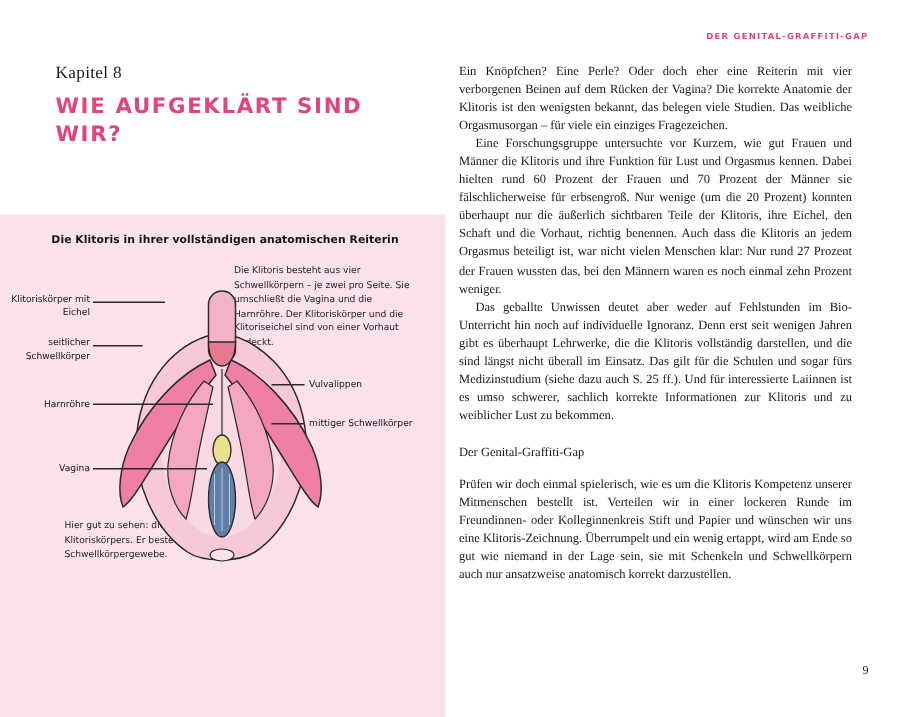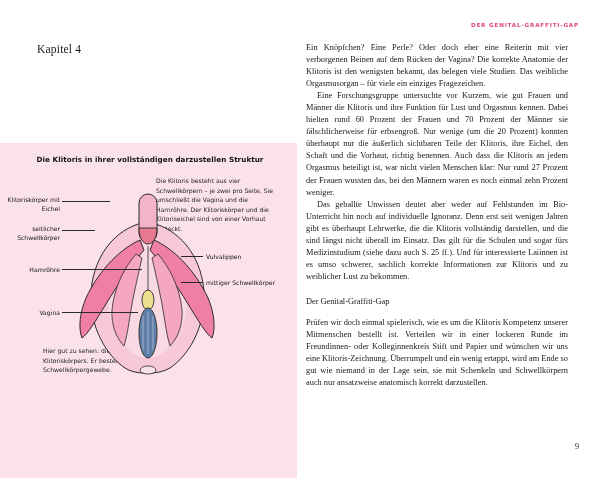--- a/index.html
+++ b/index.html
@@ -164,28 +164,29 @@
     color: #181818;
   }
 </style>
 </head>
 <body>
 
 <div id="spread">
 
   <div id="page-left">
 
-    <div class="chapter-label">Kapitel 4</div>
+    <div class="chapter-label">Kapitel 8</div>
 
     <div class="chapter-title">
+      <span class="line2">Wie aufgeklärt sind wir?</span>
     </div>
 
     <div id="illus-panel">
 
-      <div id="illus-caption-title">Die Klitoris in ihrer vollständigen darzustellen Struktur</div>
+      <div id="illus-caption-title">Die Klitoris in ihrer vollständigen anatomischen Reiterin</div>
 
       <div id="illus-note-top">Die Klitoris besteht aus vier Schwellkörpern – je zwei pro Seite. Sie umschließt die Vagina und die Harnröhre. Der Klitoriskörper und die Klitoriseichel sind von einer Vorhaut bedeckt.</div>
 
       <div id="illus-note-bottom">Hier gut zu sehen: die Länge des Klitoriskörpers. Er besteht aus Schwellkörpergewebe.</div>
 
       <svg id="svg-main" width="175" height="215" viewBox="0 0 175 215">
 
         <path d="M87 34 C61 38 38 60 32 95 C26 132 44 166 65 180 C75 187 99 187 110 180
                  C131 166 149 132 143 95 C137 60 113 38 87 34 Z" fill="#f7c9d7" stroke="#2a2a2a" stroke-width="1"></path>
 

